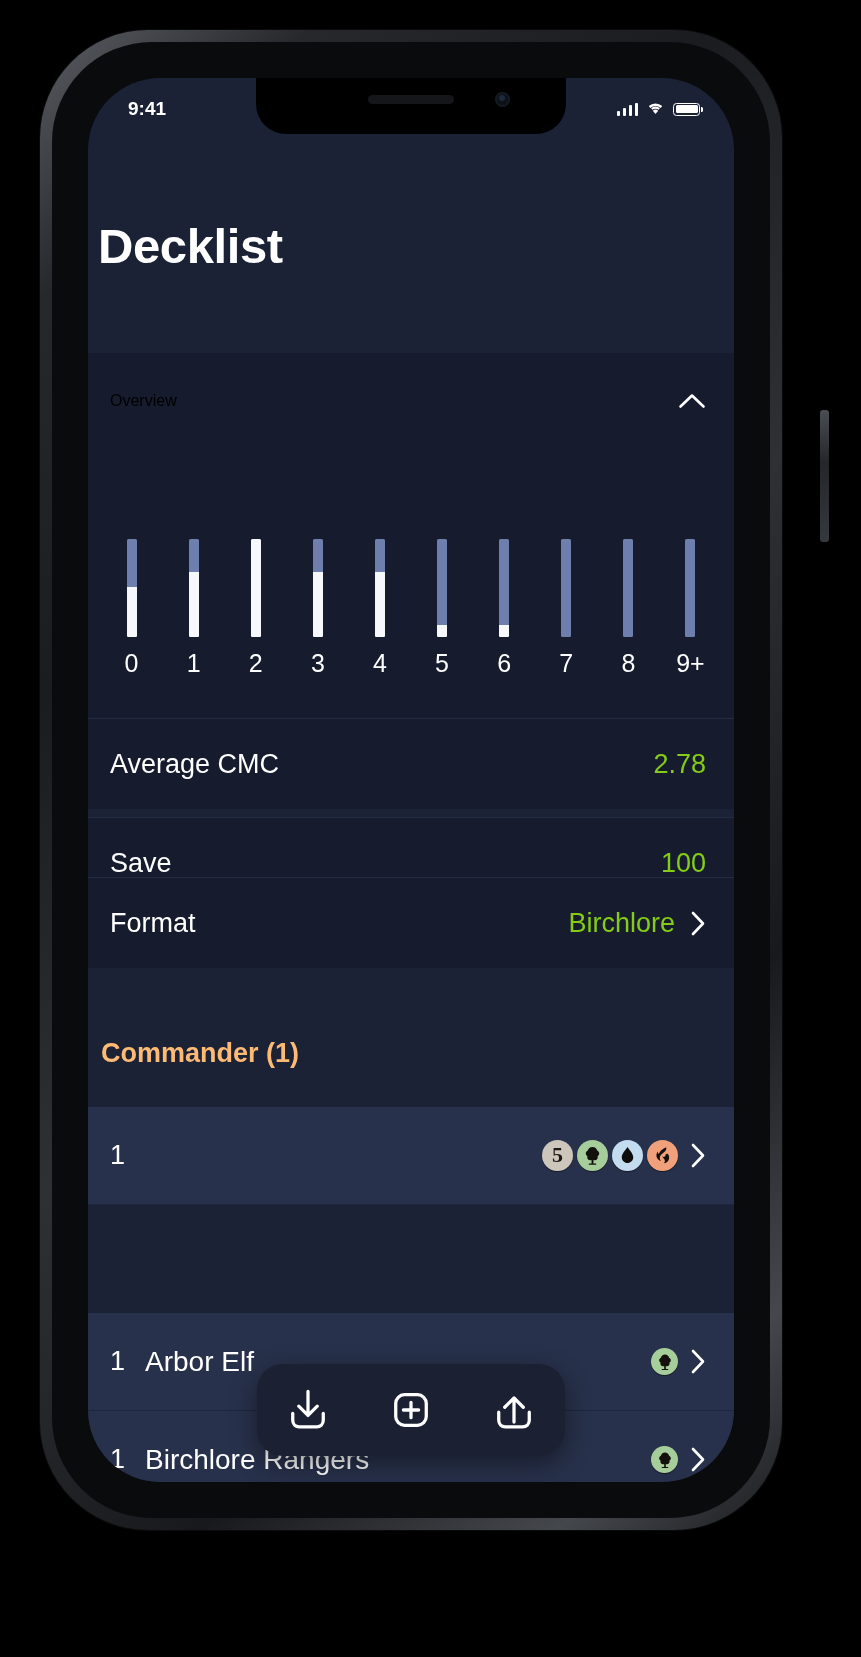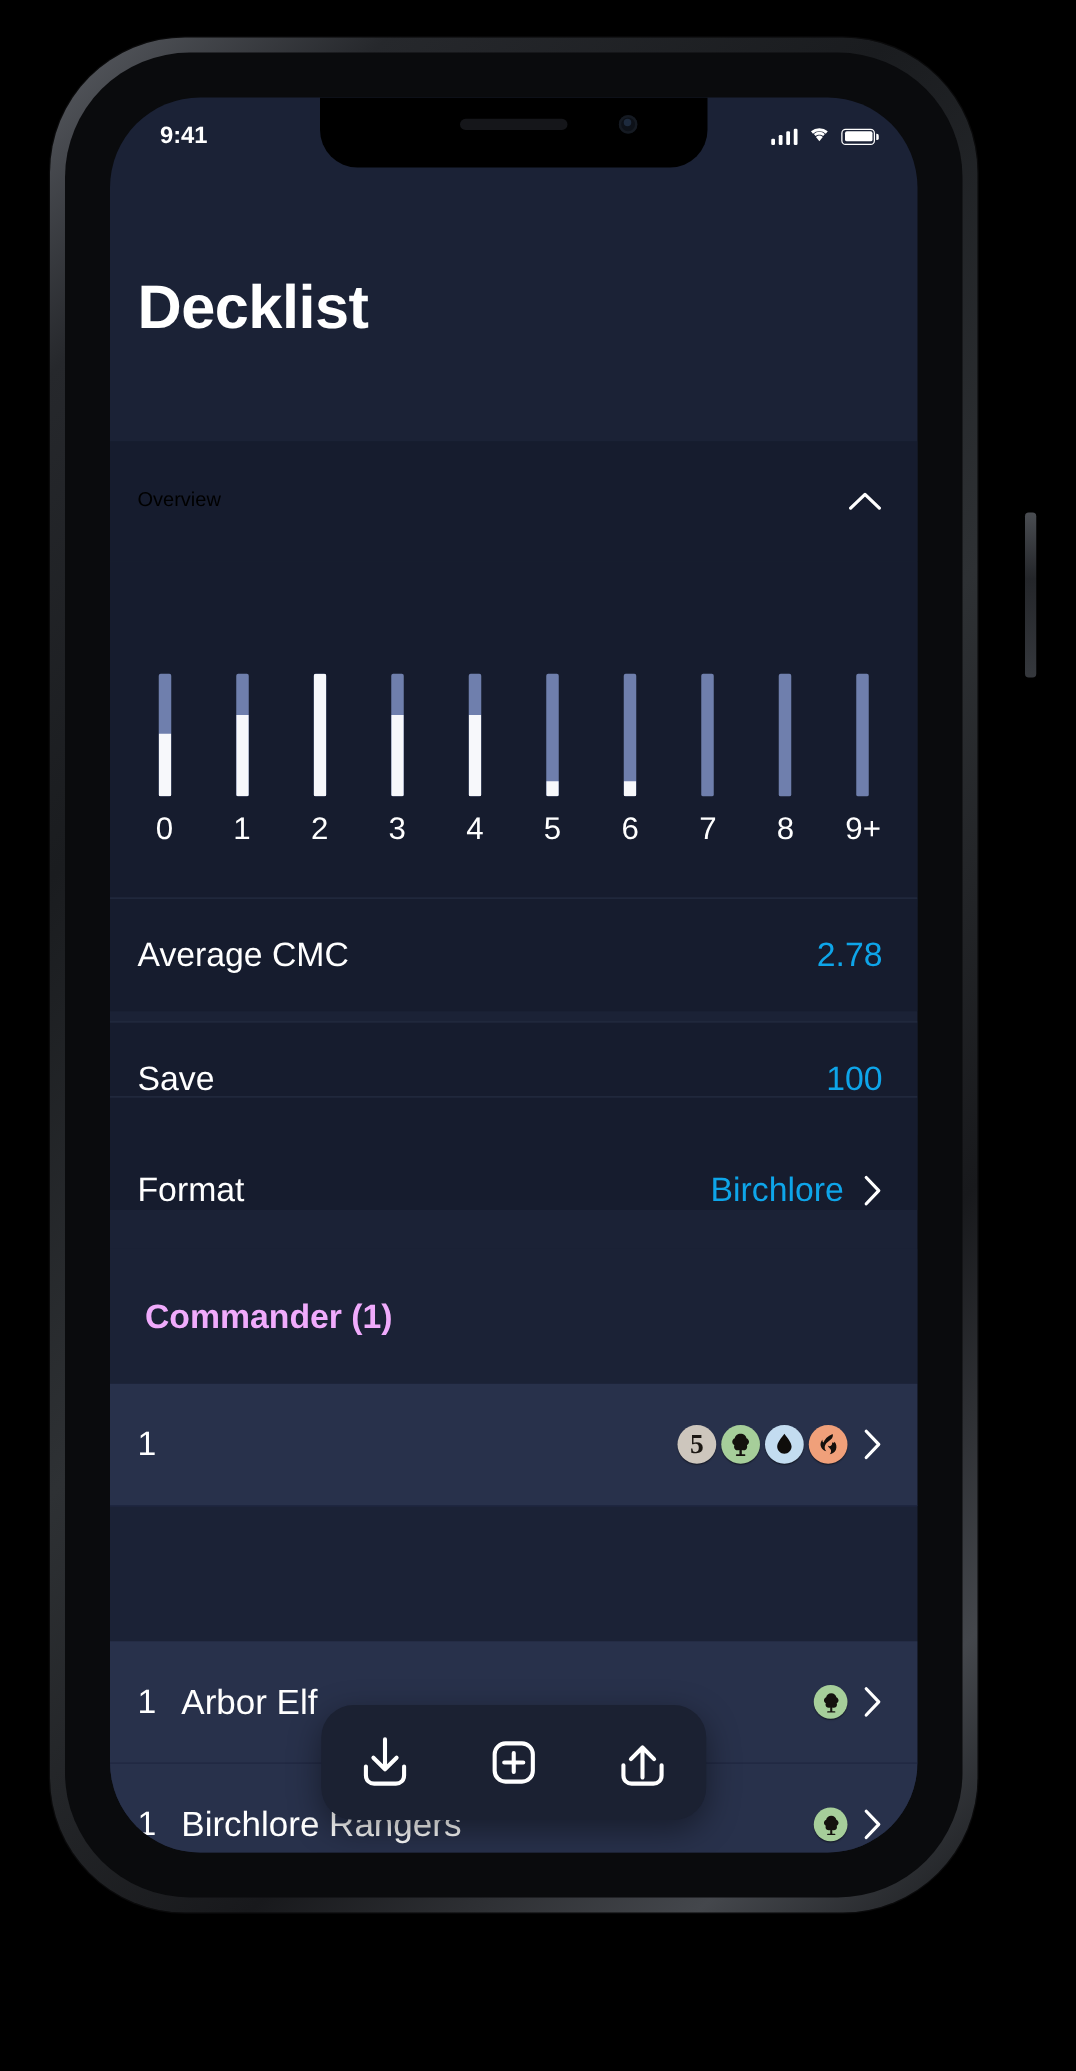--- a/index.html
+++ b/index.html
@@ -112,21 +112,21 @@
     z-index: 20;
   }
   #back-button {
     display:flex; align-items:center; gap:5px;
     color:#ffffff; font-size:26px; letter-spacing:.1px;
   }
   #back-chevron { display:block; width:15px; height:26px; }
   #save-button { color:#8a93ad; font-size:26px; }
 
   #page-title {
-    position:absolute; left:22px; top:140px;
+    position:absolute; left:10px; top:140px;
     color:#ffffff; font-size:49px; font-weight:700; letter-spacing:-.4px;
     z-index: 20;
   }
 
   
   #content {
     position:absolute; left:0; top:0; width:100%; height:100%;
   }
 
   
@@ -171,34 +171,34 @@
   
   .stat-row {
     position:absolute; left:0; width:100%; height:91px;
     background:#161c2e;
     display:flex; align-items:center; justify-content:space-between;
     padding: 0 28px 0 22px;
     border-top:1px solid #242c42;
   }
   .stat-label { color:#ffffff; font-size:27px; }
   .stat-right { display:flex; align-items:center; gap:16px; }
-  .stat-value { color:#0ea5e9; font-size:27px; }
+  .stat-value { color:#84cc16; font-size:27px; }
   .chevron-right-icon { display:block; width:15px; height:25px; }
 
   #row-avg-cmc { top: 640px; }
   #row-cards   { top: 739px; }
-  #row-format  { top: 799px; align-items: flex-end; }
+  #row-format  { top: 799px; }
 
   
   .group-header {
     position:absolute; left:0; width:100%; height:108px;
     background:#1b2236;
     display:flex; align-items:center;
-    padding-left:28px;
-    color:#f0abfc; font-size:27px; font-weight:700;
+    padding-left:13px;
+    color:#fdba74; font-size:27px; font-weight:700;
   }
   #group-commander { top: 921px; }
   #group-creatures { top: 1127px; }
 
   
   .card-row {
     position:absolute; left:0; width:100%; height:98px;
     background:#28314b;
     display:flex; align-items:center; justify-content:space-between;
     padding: 0 28px 0 22px;

